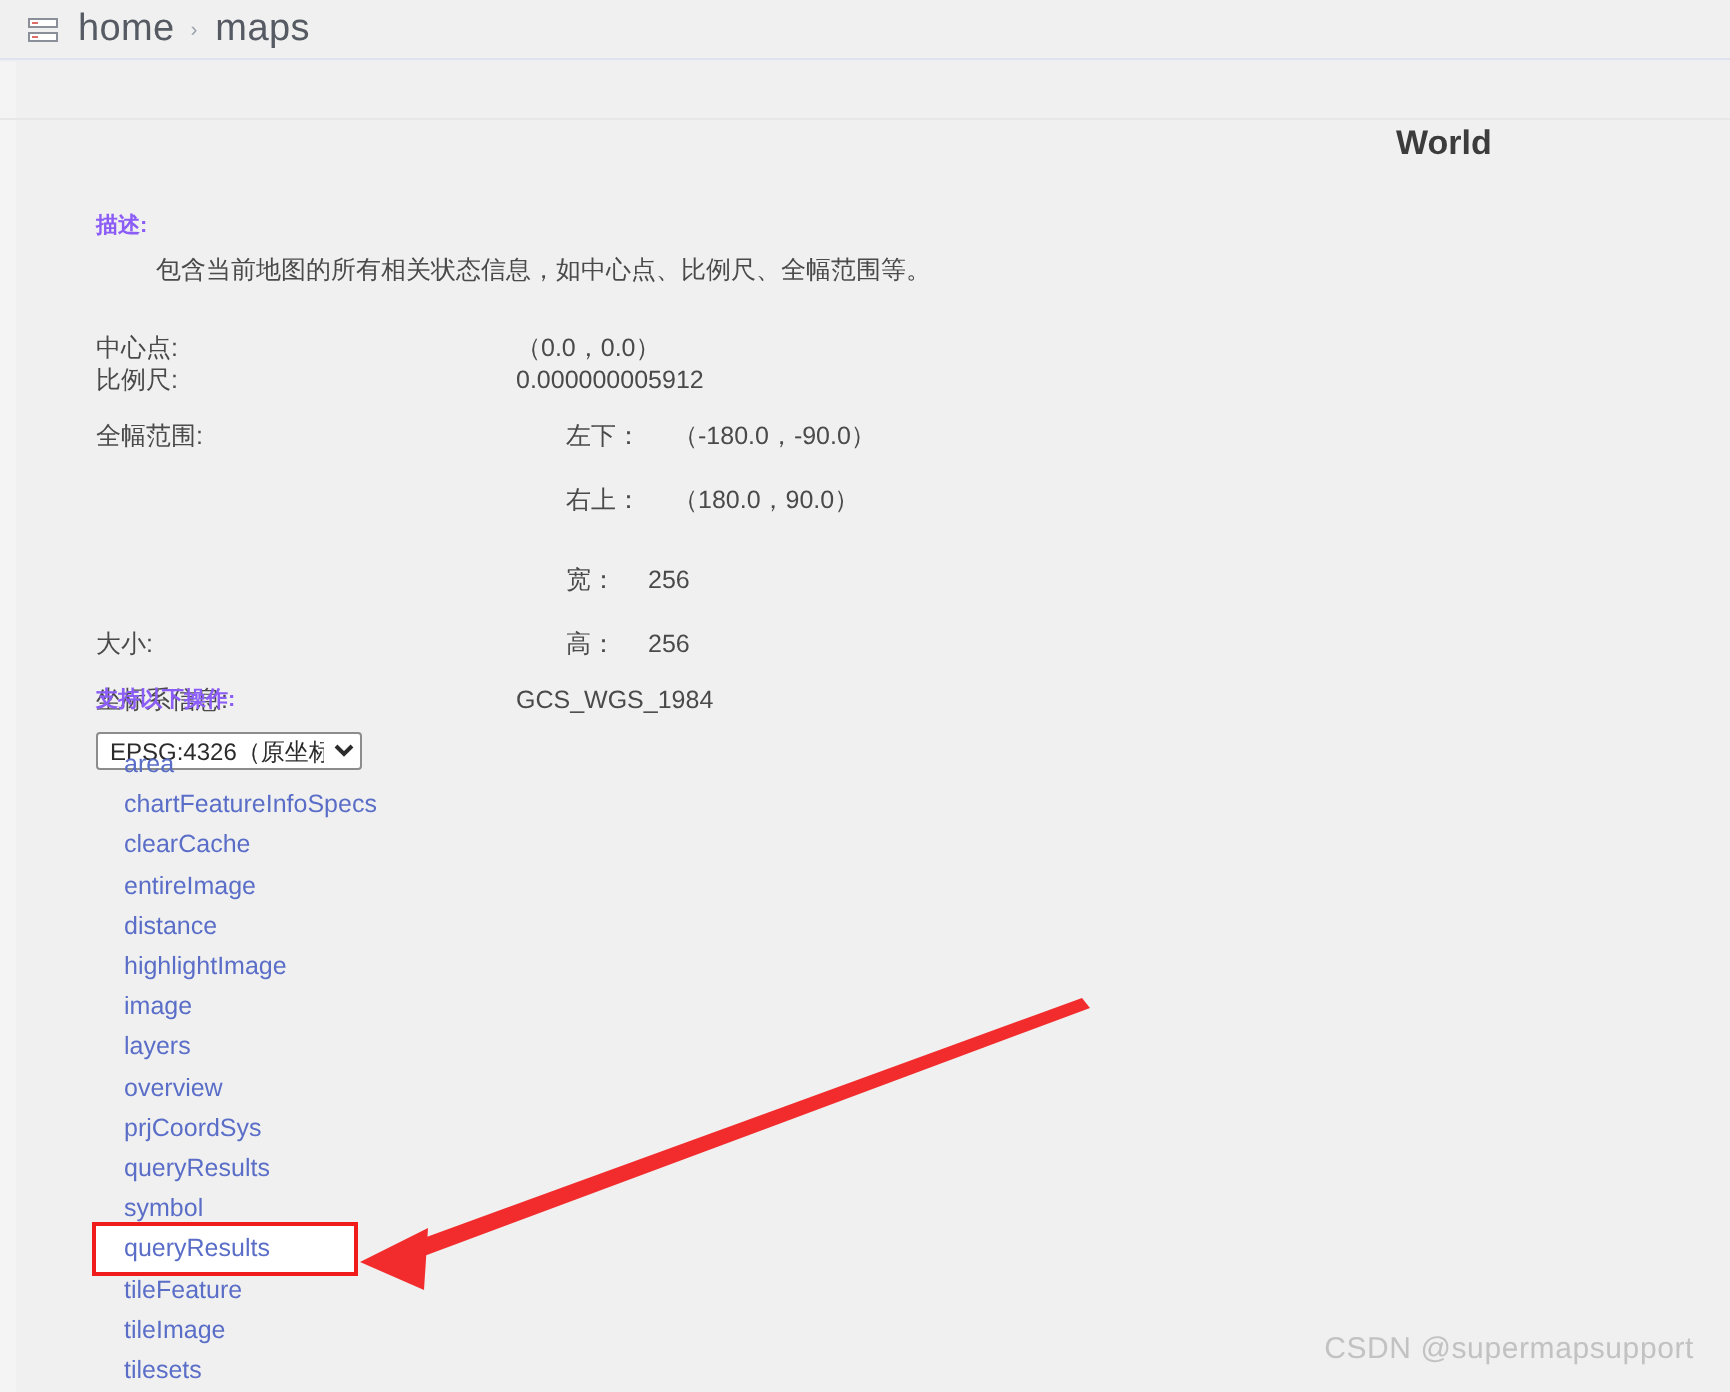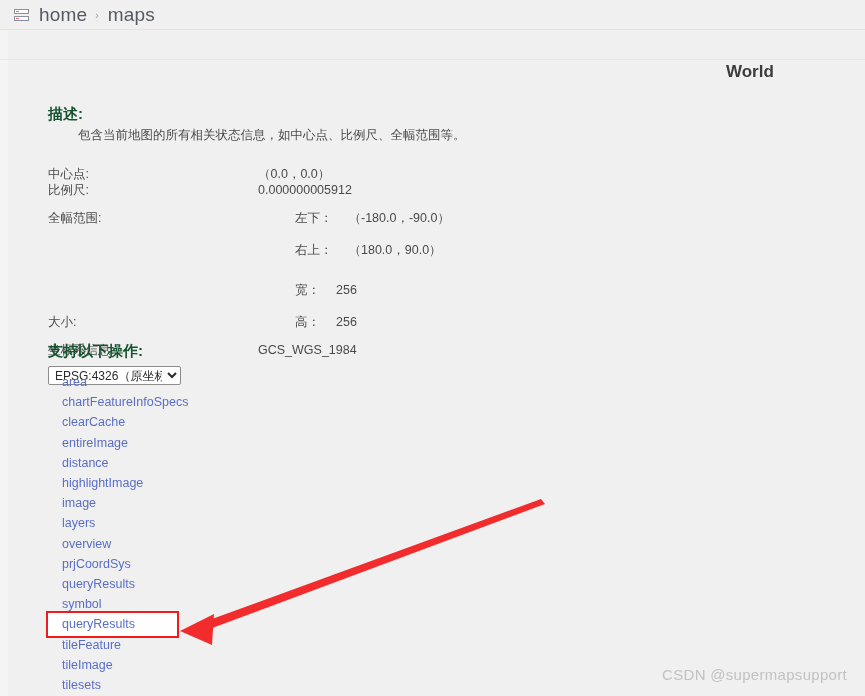--- a/index.html
+++ b/index.html
@@ -87,29 +87,28 @@
   }
 
   
   .page-title {
     position: absolute;
     left: 698px;
     top: 62px;
     font-size: 17px;
     font-weight: bold;
     color: #3c3c3c;
-    margin-left: 28px;
   }
 
   
   .sec-head {
     position: absolute;
-    font-size: 15px;
+    font-size: 11px;
     font-weight: bold;
-    color: #14532d;
+    color: #8b5cf6;
   }
   #desc-head { left: 48px; top: 105px; }
   .desc-body {
     position: absolute;
     left: 78px;
     top: 127px;
     font-size: 12.5px;
     color: #4a4a4a;
     line-height: 16px;
   }
@@ -130,21 +129,20 @@
   }
   .info-row .k {
     width: 210px;
     flex: none;
   }
   .info-row .v { flex: 1; }
   .info-row.tall { height: 34px; align-items: center; }
   .sub {
     display: flex;
     line-height: 32px;
-    gap: 12px;
   }
   .sub .sk {
     width: 210px;
     flex: none;
   }
   .sub .sv {
     padding-left: 25px;
   }
   .sub .sv .lbl { margin-right: 16px; }
   .spacer-8 { height: 8px; }

